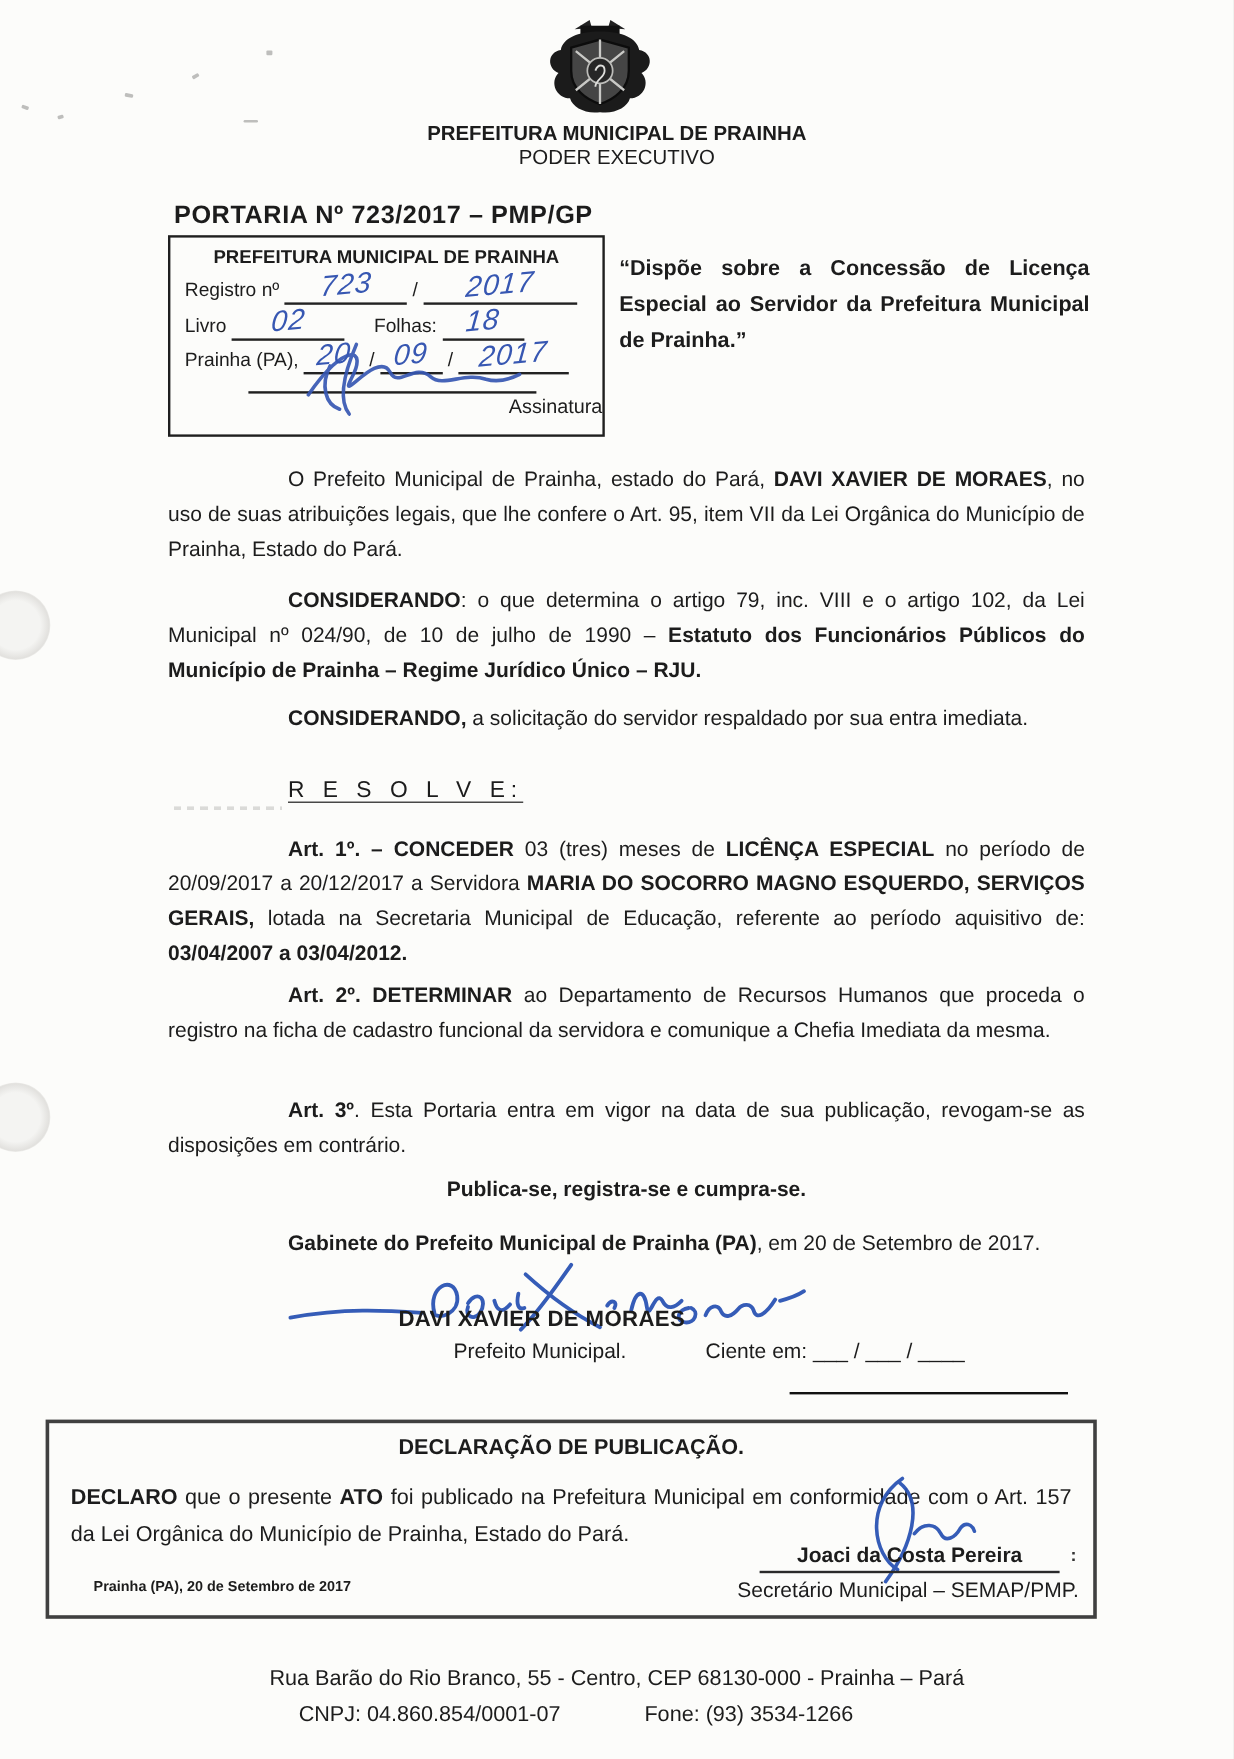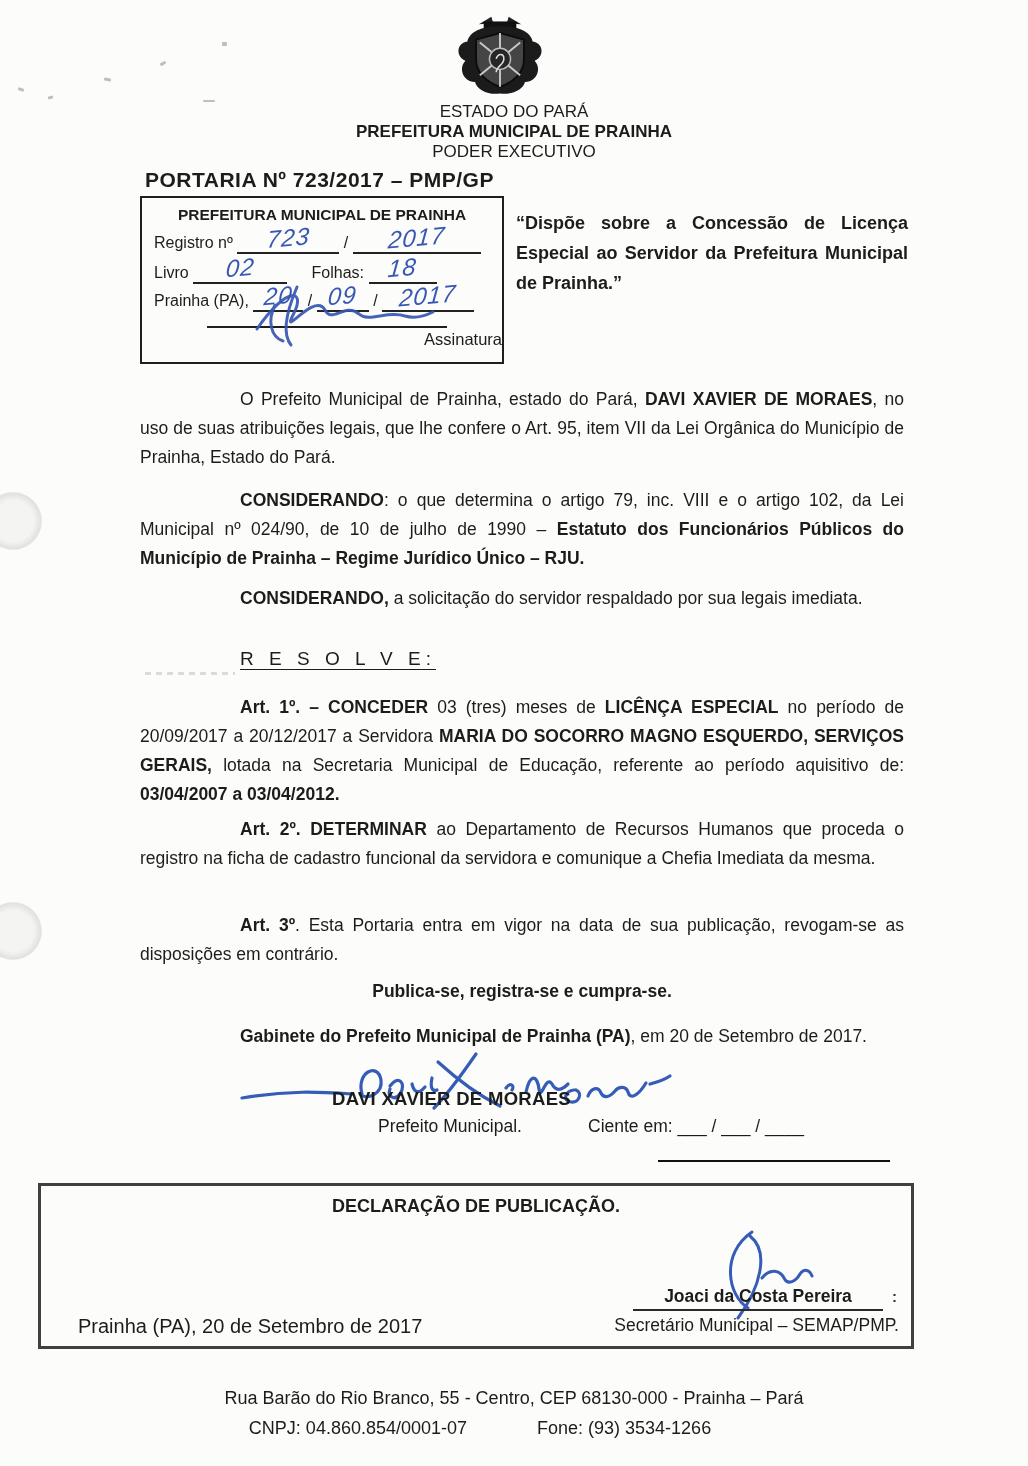--- a/index.html
+++ b/index.html
@@ -44,21 +44,21 @@
   .mayor-name{position:absolute;left:332px;top:1088px;font-size:18.5px;font-weight:bold;letter-spacing:.3px;}
   .mayor-role{position:absolute;left:378px;top:1116px;font-size:17.5px;}
   .ciente{position:absolute;left:588px;top:1116px;font-size:17.5px;}
   .right-rule{position:absolute;left:658px;top:1160px;width:232px;border-top:2px solid #111;}
 
   
   .decl{position:absolute;left:38px;top:1183px;width:870px;height:160px;border:3px solid #404040;}
   .decl .dtitle{position:absolute;left:0;top:10px;width:100%;text-align:center;font-size:18px;font-weight:bold;}
   .decl .dbody{position:absolute;left:18px;top:46px;width:834px;font-size:18px;line-height:31px;text-align:justify;}
   .decl .signer{position:absolute;left:592px;top:100px;width:250px;text-align:center;font-size:17.5px;font-weight:bold;border-bottom:2px solid #2a2a2a;padding-bottom:2px;}
-  .decl .ddate{position:absolute;left:37px;top:129px;font-size:20px;font-weight:normal;}
+  .decl .ddate{position:absolute;left:37px;top:129px;font-size:12px;font-weight:bold;}
   .decl .drole{position:absolute;right:12px;top:129px;font-size:17.5px;font-weight:normal;}
   .decl-ink{position:absolute;left:645px;top:42px;width:150px;height:95px;pointer-events:none;}
   .dmark{position:absolute;right:14px;top:102px;font-weight:bold;color:#333;font-size:15px;}
 
   
   .footer1{position:absolute;left:0;top:1388px;width:1028px;text-align:center;font-size:18px;}
   .footer2{position:absolute;left:0;top:1418px;width:960px;text-align:center;font-size:18px;}
   .footer2 .gap{display:inline-block;width:70px;}
 
   
@@ -87,21 +87,20 @@
     <path d="M72 12 L59 4 L57 11 Z" fill="#222"></path>
     <rect x="33" y="9" width="34" height="8" fill="#111"></rect>
     <path d="M50 14 C 70 14 82 20 84 30 C 96 32 96 46 86 50 C 94 58 88 72 76 72 C 74 80 62 86 50 84 C 38 86 26 80 24 72 C 12 72 6 58 14 50 C 4 46 4 32 16 30 C 18 20 30 14 50 14 Z" fill="#1b1b1b"></path>
     <path d="M50 21 L75 28 L75 48 C 75 64 62 73 50 77 C 38 73 25 64 25 48 L25 28 Z" fill="#454545" stroke="#0c0c0c" stroke-width="2"></path>
     <path d="M29 31 L71 65 M71 31 L29 65 M50 21 L50 77" stroke="#c9c9c6" stroke-width="2" fill="none"></path>
     <circle cx="50" cy="48" r="11" fill="#262626" stroke="#bdbdba" stroke-width="1.5"></circle>
     <path d="M46 48 c 2 -6 8 -6 8 0 c 0 6 -8 8 -8 14" stroke="#dddddb" stroke-width="1.6" fill="none"></path>
   </svg>
 
   <div class="hdr">
-    <div>ESTADO DO PARÁ</div>
     <div class="b l2">PREFEITURA MUNICIPAL DE PRAINHA</div>
     <div>PODER EXECUTIVO</div>
   </div>
   <div class="portaria-title b">PORTARIA Nº 723/2017 – PMP/GP</div>
 
   <div class="stamp">
     <div class="stitle">PREFEITURA MUNICIPAL DE PRAINHA</div>
 
     <div class="srow" style="top:36px">
       <span>Registro nº</span>
@@ -136,21 +135,21 @@
     </svg>
     <div class="assin">Assinatura</div>
   </div>
 
   <div class="quote b">“Dispõe sobre a Concessão de Licença Especial ao Servidor da Prefeitura Municipal de Prainha.”</div>
 
   <div class="para" style="top:385px"><span>O Prefeito Municipal de Prainha, estado do Pará, </span><span class="b">DAVI XAVIER DE MORAES</span><span>, no uso de suas atribuições legais, que lhe confere o Art. 95, item VII da Lei Orgânica do Município de Prainha, Estado do Pará.</span></div>
 
   <div class="para" style="top:486px"><span class="b">CONSIDERANDO</span><span>: o que determina o artigo 79, inc. VIII e o artigo 102, da Lei Municipal nº 024/90, de 10 de julho de 1990 – </span><span class="b">Estatuto dos Funcionários Públicos do Município de Prainha – Regime Jurídico Único – RJU.</span></div>
 
-  <div class="para" style="top:584px"><span class="b">CONSIDERANDO,</span><span> a solicitação do servidor respaldado por sua legais imediata.</span></div>
+  <div class="para" style="top:584px"><span class="b">CONSIDERANDO,</span><span> a solicitação do servidor respaldado por sua entra imediata.</span></div>
 
   <div class="resolve">R E S O L V E:</div>
 
   <div class="para" style="top:693px"><span class="b">Art. 1º. – CONCEDER </span><span>03 (tres) meses de </span><span class="b">LICÊNÇA ESPECIAL</span><span> no período de 20/09/2017 a 20/12/2017 a Servidora </span><span class="b">MARIA DO SOCORRO MAGNO ESQUERDO, SERVIÇOS GERAIS,</span><span> lotada na Secretaria Municipal de Educação, referente ao período aquisitivo de: </span><span class="b">03/04/2007 a 03/04/2012.</span></div>
 
   <div class="para" style="top:815px"><span class="b">Art. 2º. DETERMINAR</span><span> ao Departamento de Recursos Humanos que proceda o registro na ficha de cadastro funcional da servidora e comunique a Chefia Imediata da mesma.</span></div>
 
   <div class="para" style="top:911px"><span class="b">Art. 3º</span><span>. Esta Portaria entra em vigor na data de sua publicação, revogam-se as disposições em contrário.</span></div>
 
   <div class="centerline" style="top:981px">Publica-se, registra-se e cumpra-se.</div>
@@ -173,20 +172,21 @@
       <path d="M412 36 c 8 -2 14 -4 20 -8"></path>
     </g>
   </svg>
   <div class="mayor-name">DAVI XAVIER DE MORAES</div>
   <div class="mayor-role">Prefeito Municipal.</div>
   <div class="ciente">Ciente em: ___ / ___ / ____</div>
   <div class="right-rule"></div>
 
   <div class="decl">
     <div class="dtitle">DECLARAÇÃO DE PUBLICAÇÃO.</div>
+    <div class="dbody"><span class="b">DECLARO</span><span> que o presente </span><span class="b">ATO</span><span> foi publicado na Prefeitura Municipal em conformidade com o Art. 157 da Lei Orgânica do Município de Prainha, Estado do Pará.</span></div>
     <svg class="decl-ink" viewBox="0 0 150 95">
       <g fill="none" stroke="#2b54b4" stroke-width="3" stroke-linecap="round" opacity=".95">
         <path d="M66 4 C 34 26, 42 68, 62 80"></path>
         <path d="M64 8 C 84 24, 74 60, 52 90"></path>
         <path d="M76 50 c 8 -10 18 -8 22 0 c 4 8 12 3 16 -4 c 4 -6 10 -4 12 2"></path>
       </g>
     </svg>
     <div class="signer">Joaci da Costa Pereira</div>
     <div class="dmark">:</div>
     <div class="ddate">Prainha (PA), 20 de Setembro de 2017</div>

